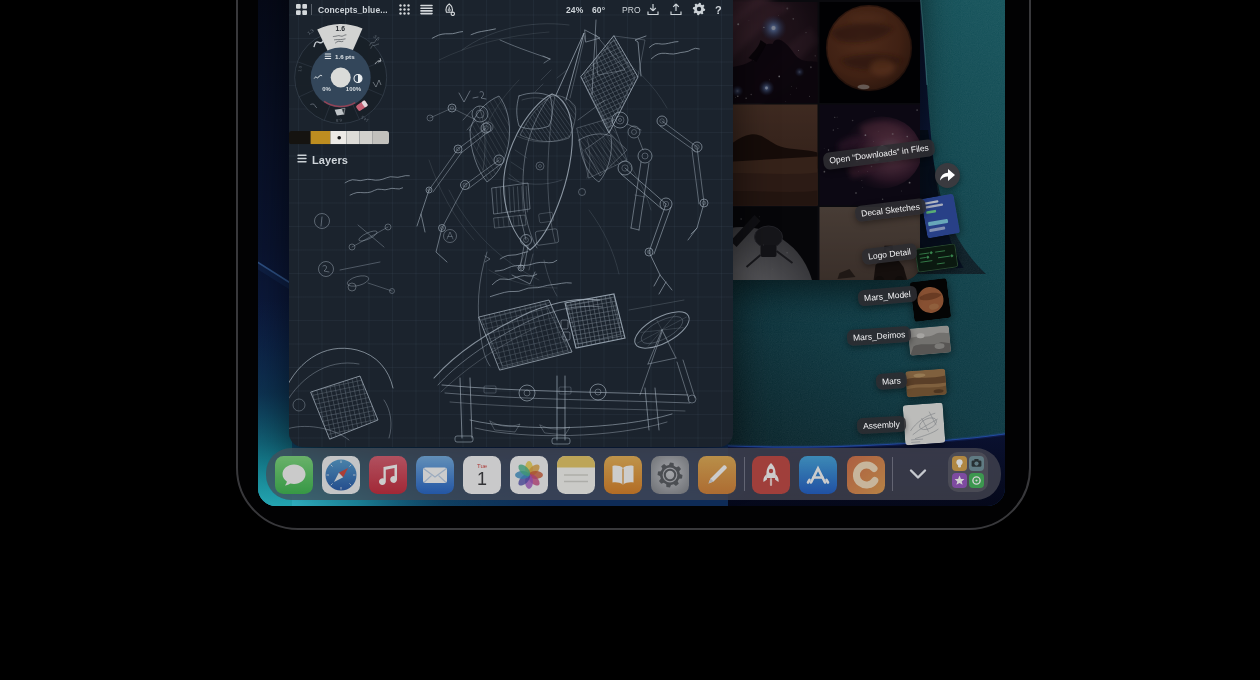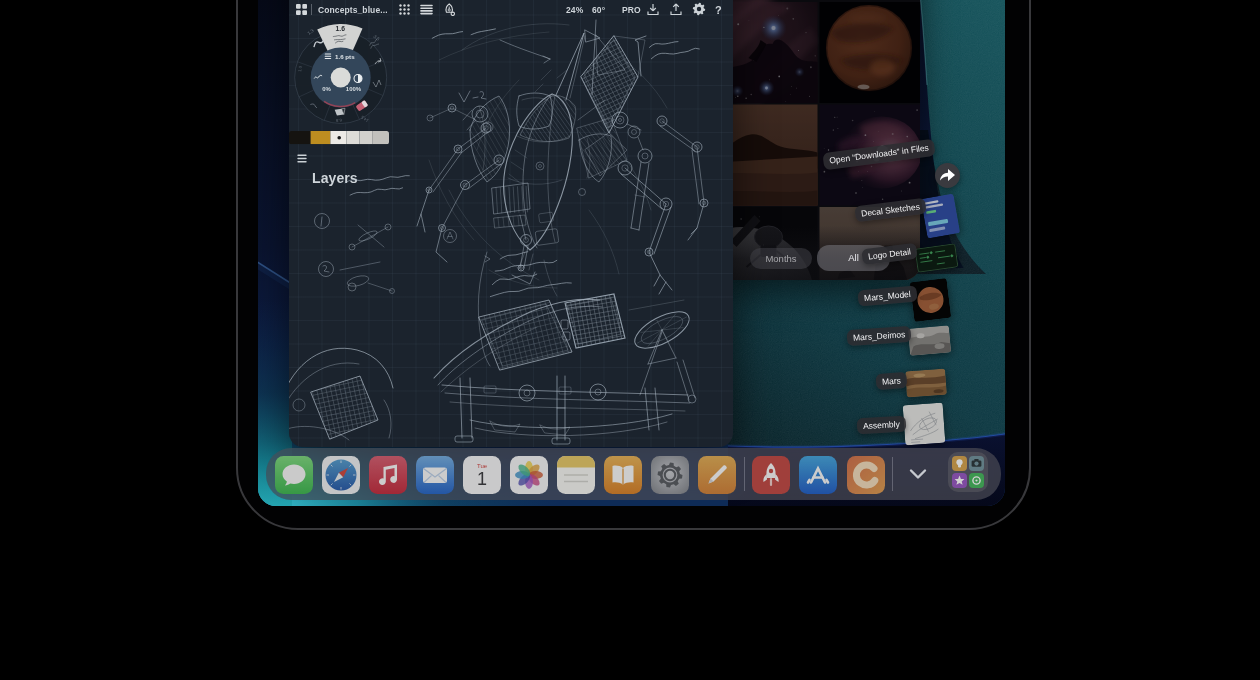--- a/index.html
+++ b/index.html
@@ -267,24 +267,20 @@
             <rect width="101" height="101" fill="url(#pRovSky)"></rect>
 <path d="M0,78 L101,72 L101,101 L0,101 Z" fill="#32241b"></path>
 <path d="M56,58 L64,50 L78,52 L84,60 L88,74 L54,74 Z" fill="#241a13"></path>
 <path d="M64,50 L66,40 L72,40 L74,52" fill="none" stroke="#241a13" stroke-width="2.5"></path>
 <circle cx="60" cy="74" r="5" fill="#1c140e"></circle>
             <circle cx="80" cy="74" r="5" fill="#1c140e"></circle>
 <path d="M20,66 L30,62 L36,70 L18,72 Z" fill="#2b1f16" opacity="0.8"></path>
 </g>
         </svg>
     <div class="ovl"></div>
-    <div id="pbar">
-      <div class="pill" style="left:34px;top:22px;width:62px;height:21px;line-height:21px;background:rgba(88,88,94,0.38);color:#a7a7ab">Months</div>
-      <div class="pill" style="left:101px;top:19px;width:73px;height:26px;line-height:26px;background:rgba(128,128,136,0.5);color:#ececf0">All</div>
-    </div>
   </div>
   <div id="cwin">
         <div id="cwc">
 
     <svg class="tbi" style="left:7px;top:74px" width="11" height="11" viewBox="0 0 11 11">
             <g fill="#d4d8db">
               <rect width="4.7" height="4.7" rx="1"></rect>
               <rect x="6.3" width="4.7" height="4.7" rx="1"></rect>
               <rect y="6.3" width="4.7" height="4.7" rx="1"></rect>
               <rect x="6.3" y="6.3" width="4.7" height="4.7" rx="1"></rect>
@@ -314,21 +310,21 @@
             </g>
           </svg>
     <svg class="tbi" style="left:154px;top:73px" width="13" height="13" viewBox="0 0 13 13">
             <path d="M6.2,1 C8.8,2.8 10,5.8 9,9.2 L3.4,9.2 C2.4,5.8 3.6,2.8 6.2,1 Z" fill="none" stroke="#d4d8db" stroke-width="1.1"></path>
             <line x1="6.2" y1="3.5" x2="6.2" y2="6.2" stroke="#d4d8db" stroke-width="0.9"></line>
             <circle cx="6.2" cy="7" r="1.1" fill="none" stroke="#d4d8db" stroke-width="0.9"></circle>
             <circle cx="9.8" cy="10.8" r="1.7" fill="none" stroke="#d4d8db" stroke-width="1.1"></circle>
           </svg>
     <div class="tbtxtr tbtxt" style="left:277px;top:75px">24%</div>
     <div class="tbtxt" style="left:303px;top:75px">60°</div>
-    <div class="tbtxt" style="left:333px;top:75px;font-weight:700">PRO</div>
+    <div class="tbtxt" style="left:333px;top:75px;font-weight:400">PRO</div>
     <svg class="tbi" style="left:358px;top:73px" width="12" height="13" viewBox="0 0 12 13">
             <g stroke="#ccd2d7" stroke-width="1.2" fill="none">
               <path d="M1,8.5 L1,11.5 L11,11.5 L11,8.5"></path>
               <path d="M6,1 L6,7.5 M3.2,5 L6,7.8 M8.8,5 L6,7.8"></path>
             </g>
           </svg>
     <svg class="tbi" style="left:381px;top:73px" width="12" height="13" viewBox="0 0 12 13">
             <g stroke="#ccd2d7" stroke-width="1.2" fill="none">
               <path d="M1,8.5 L1,11.5 L11,11.5 L11,8.5"></path>
               <path d="M6,8 L6,1.2 M3.2,3.8 L6,1 M8.8,3.8 L6,1"></path>
@@ -339,21 +335,21 @@
           </svg>
     <div class="tbtxt" style="left:426px;top:74px;font-size:11px;font-weight:700">?</div>
 
     <svg class="tbi" style="left:8px;top:224px" width="10" height="9" viewBox="0 0 10 9">
             <g stroke="#ccd2d6" stroke-width="1.4" stroke-linecap="round">
               <line x1="1" y1="1.2" x2="9" y2="1.2"></line>
               <line x1="1" y1="4.5" x2="9" y2="4.5"></line>
               <line x1="1" y1="7.8" x2="9" y2="7.8"></line>
             </g>
           </svg>
-    <div class="tbtxt" style="left:23px;top:240px;font-size:14px">Layers</div>
+    <div class="tbtxt" style="left:23px;top:224px;font-size:11px">Layers</div>
 
     <svg width="444" height="522" viewBox="0 0 444 522" style="position:absolute;left:0;top:0">
       <g opacity="0.88">
               <path d="M 263,164 C 252,169 238,184 228,204 C 217,226 212,250 216,272 C 220,294 229,310 241,320 C 251,312 261,296 269,275 C 279,250 285,220 283,198 C 281,178 273,167 263,164 Z" fill="none" stroke="#b9c6d2" stroke-width="1.1" opacity="0.8" stroke-linecap="round"></path>
 <path d="M 263,164 C 255,172 244,192 238,216 C 232,242 233,272 239,295 C 242,306 245,313 248,318" fill="none" stroke="#b9c6d2" stroke-width="0.8" opacity="0.55" stroke-linecap="round"></path>
 <path d="M 266,166 C 262,186 258,224 259,258 C 260,283 263,300 266,312" fill="none" stroke="#b9c6d2" stroke-width="0.7" opacity="0.45" stroke-linecap="round"></path>
 <path d="M 228,206 C 244,214 266,214 281,206" fill="none" stroke="#b9c6d2" stroke-width="0.6" opacity="0.4" stroke-linecap="round"></path>
 <path d="M 219,248 C 235,256 257,256 273,250" fill="none" stroke="#b9c6d2" stroke-width="0.6" opacity="0.35" stroke-linecap="round"></path>
 <clipPath id="cpCan">
                 <path d="M 263,166 C 252,172 240,186 231,205 C 245,212 265,214 280,208 C 286,196 288,182 286,176 C 280,168 270,164 263,166 Z"></path>

